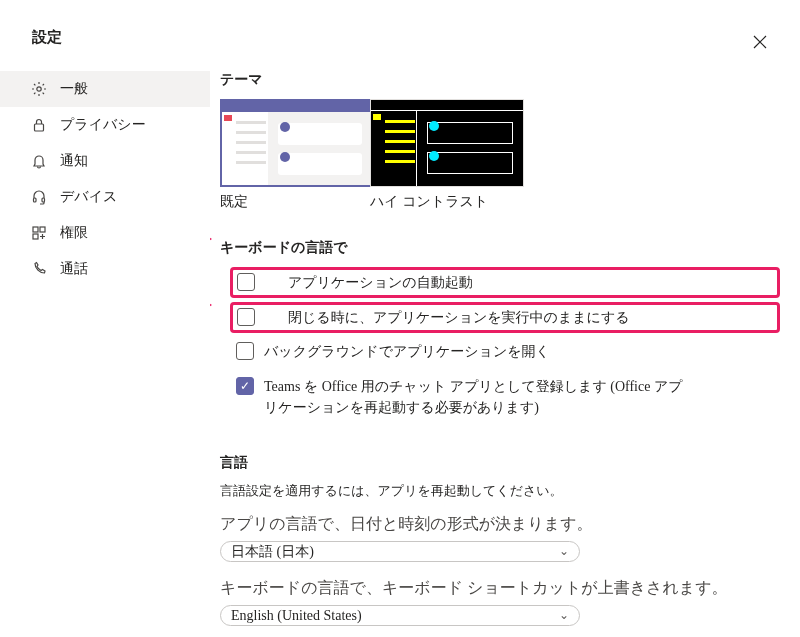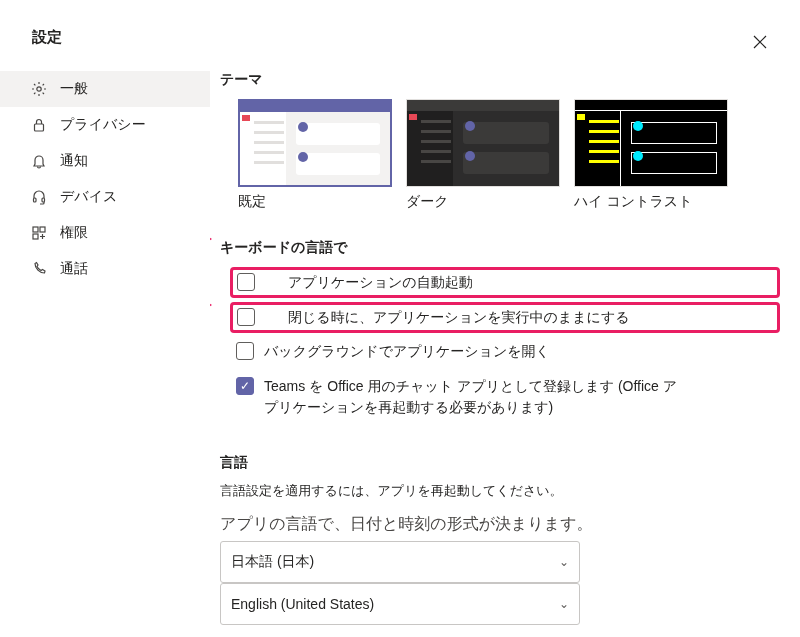--- a/index.html
+++ b/index.html
@@ -24,20 +24,21 @@
     right: 28px;
     font-size: 16px;
     width: 24px; height: 24px;
     display: flex; align-items: center; justify-content: center;
     color: #252423;
     cursor: pointer;
   }
   .body {
     display: flex;
     height: calc(100% - 70px);
+    font-family: Liberation Serif, serif;
   }
   
   .sidebar {
     width: 210px;
     padding-top: 6px;
   }
   .side-item {
     display: flex;
     align-items: center;
     height: 36px;
@@ -68,21 +69,20 @@
     margin: 0 0 10px 0;
   }
   .themes {
     display: flex;
     gap: 22px;
     margin-bottom: 28px;
   }
   .theme {
     width: 128px;
     cursor: pointer;
-    margin-left: 18px;
   }
   .theme-thumb {
     width: 154px;
     height: 88px;
     border: 1px solid #e1dfdd;
     position: relative;
     overflow: hidden;
   }
   .theme-label {
     font-size: 14px;
@@ -174,23 +174,23 @@
     color: #252423;
     margin: 6px 0 14px 0;
   }
   .lang-sub {
     font-size: 16px;
     color: #484644;
     margin: 8px 0 6px 0;
   }
   .dropdown {
     width: 360px;
-    height: 42px;
+    height: 21px;
     border: 1px solid #c8c6c4;
-    border-radius: 3px;
+    border-radius: 14px;
     display: flex;
     align-items: center;
     justify-content: space-between;
     padding: 0 10px;
     font-size: 14px;
     background: #fff;
     cursor: pointer;
   }
   .chev {
     font-size: 12px;
@@ -285,37 +285,20 @@
             <div class="row r4"></div>
             <div class="row r5"></div>
           <div class="msg m1"></div>
             <div class="dot d1"></div>
             <div class="msg m2"></div>
             <div class="dot d2"></div>
         </div>
         <div class="theme-label">既定</div>
       </div>
       <div class="theme">
-        <div class="theme-thumb th-dark">
-          <div class="bar"></div>
-            <div class="pane"></div>
-            <div class="acc"></div>
-          <div class="row r1"></div>
-            <div class="row r2"></div>
-            <div class="row r3"></div>
-            <div class="row r4"></div>
-            <div class="row r5"></div>
-          <div class="msg m1"></div>
-            <div class="dot d1"></div>
-            <div class="msg m2"></div>
-            <div class="dot d2"></div>
-        </div>
-        <div class="theme-label">ダーク</div>
-      </div>
-      <div class="theme">
         <div class="theme-thumb th-hc">
           <div class="bar"></div>
             <div class="pane"></div>
             <div class="acc"></div>
           <div class="row r1"></div>
             <div class="row r2"></div>
             <div class="row r3"></div>
             <div class="row r4"></div>
             <div class="row r5"></div>
           <div class="msg m1"></div>
@@ -359,19 +342,20 @@
 
     <div class="section-head">言語</div>
     <div class="lang-note">言語設定を適用するには、アプリを再起動してください。</div>
 
     <div class="lang-sub">アプリの言語で、日付と時刻の形式が決まります。</div>
     <div class="dropdown">
       <span>日本語 (日本)</span>
       <span class="chev">⌄</span>
     </div>
 
+    <div class="lang-sub" style="margin-top:16px;">キーボードの言語で、キーボード ショートカットが上書きされます。</div>
     <div class="dropdown">
       <span>English (United States)</span>
       <span class="chev">⌄</span>
     </div>
 
   </div>
 </div>
 
 </body></html>

